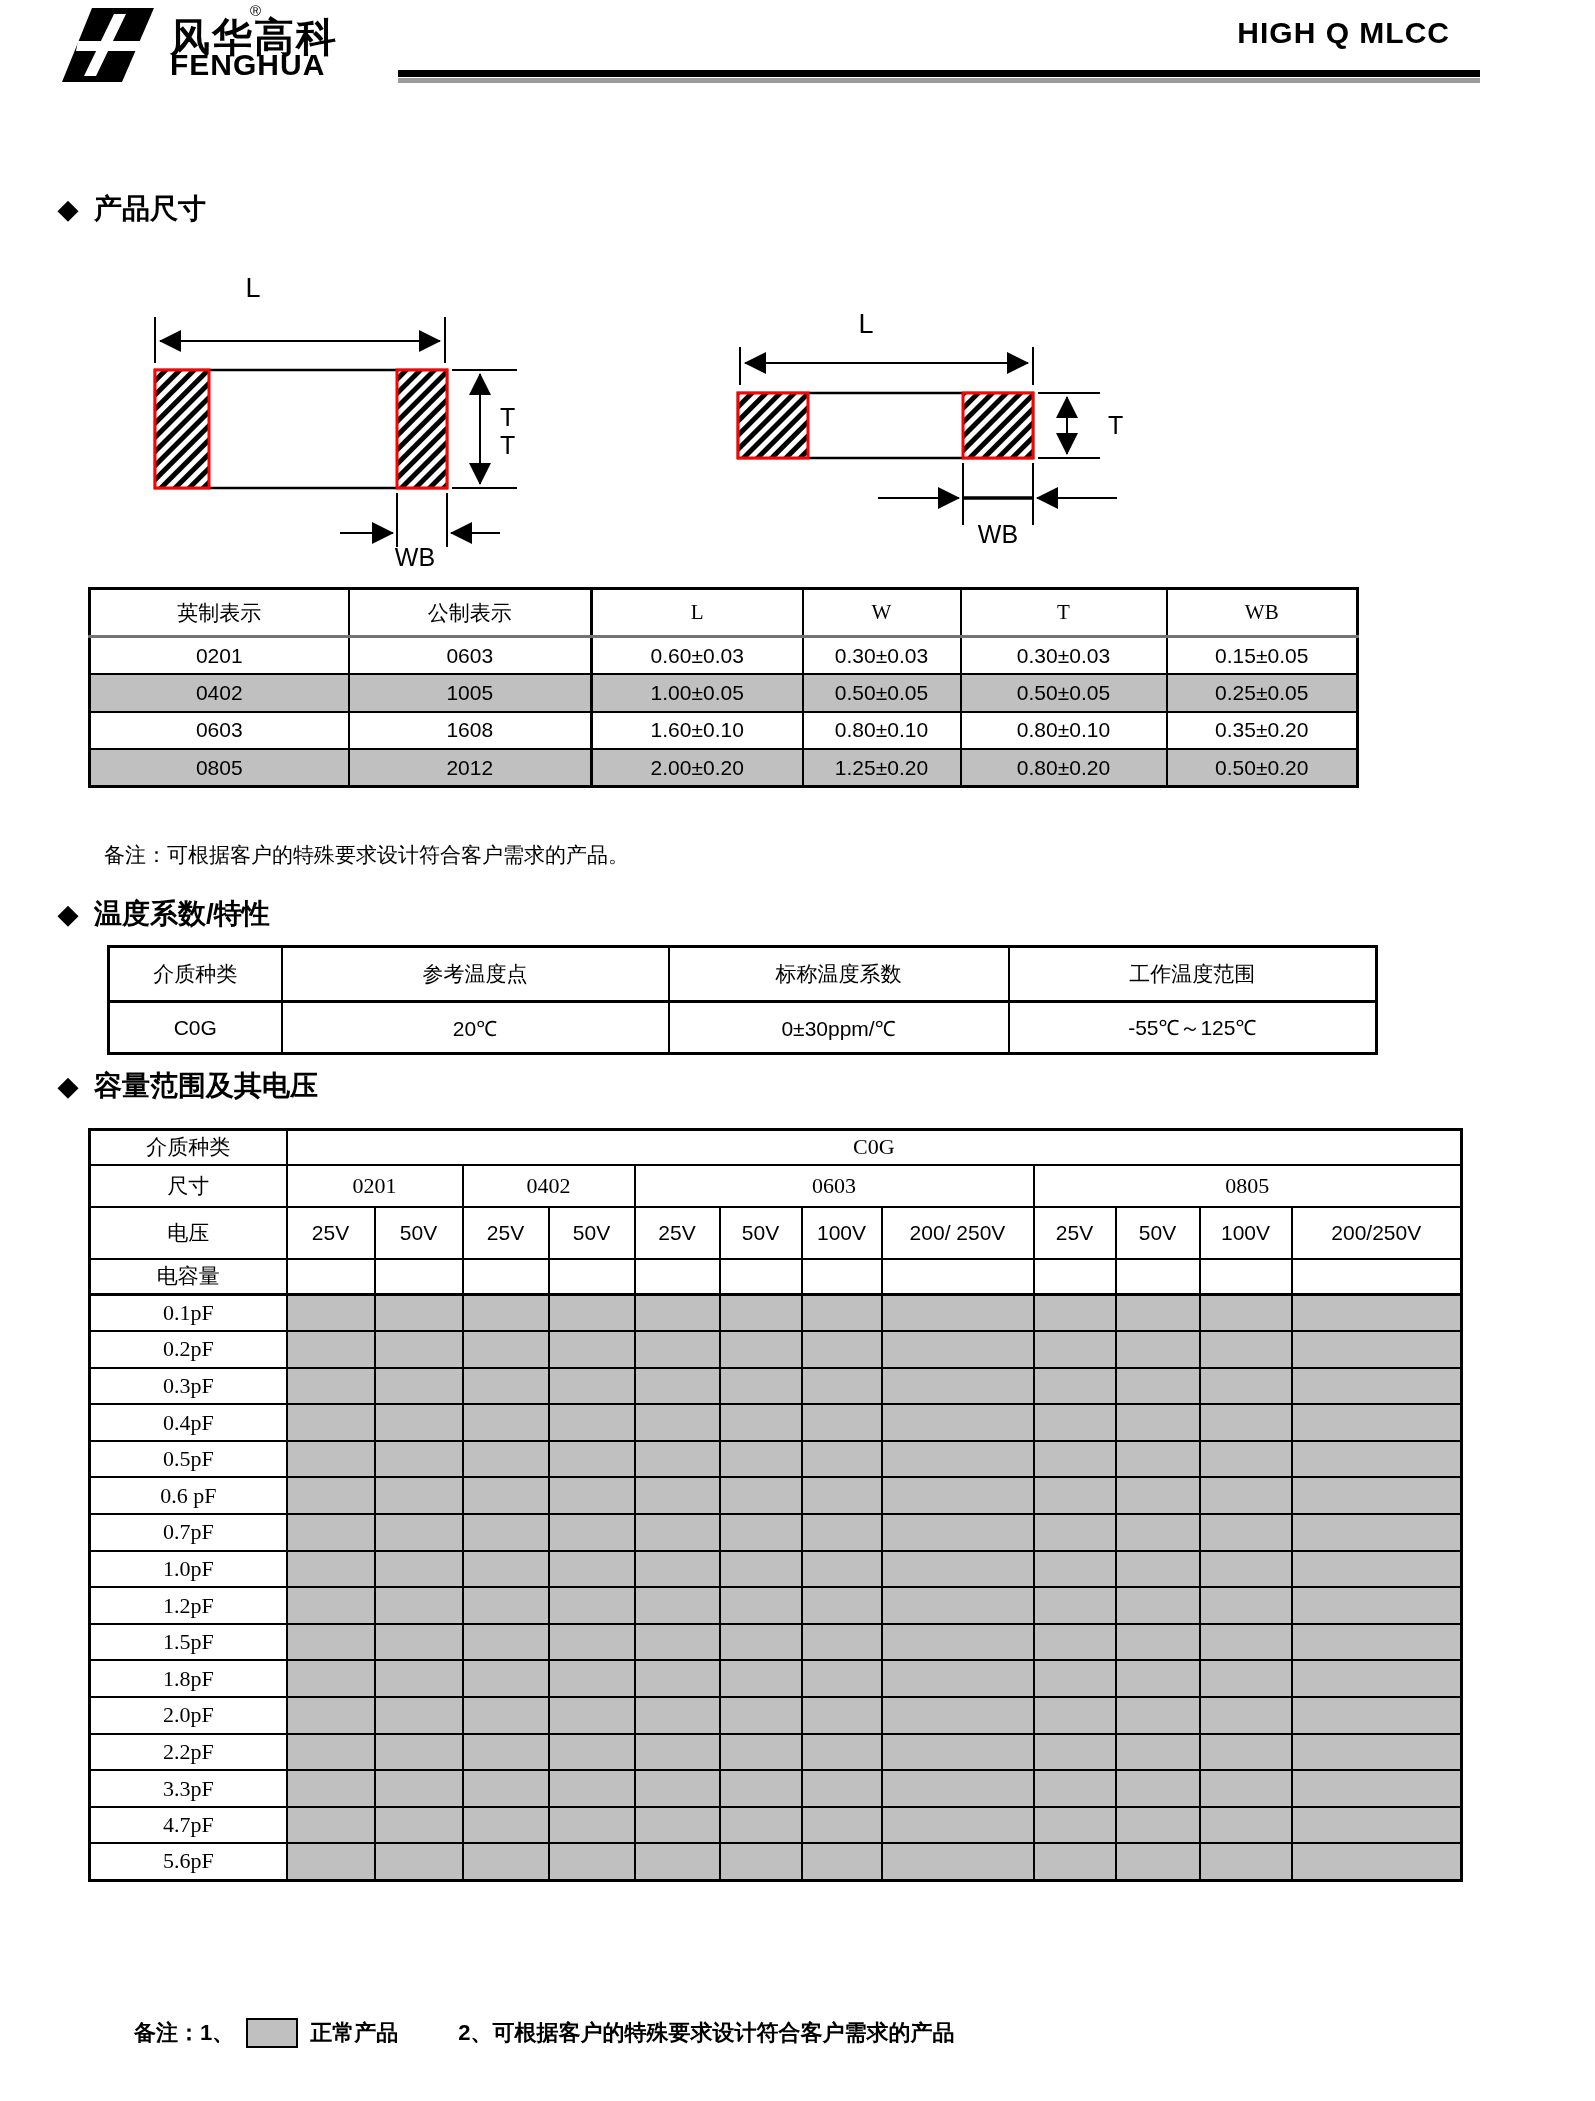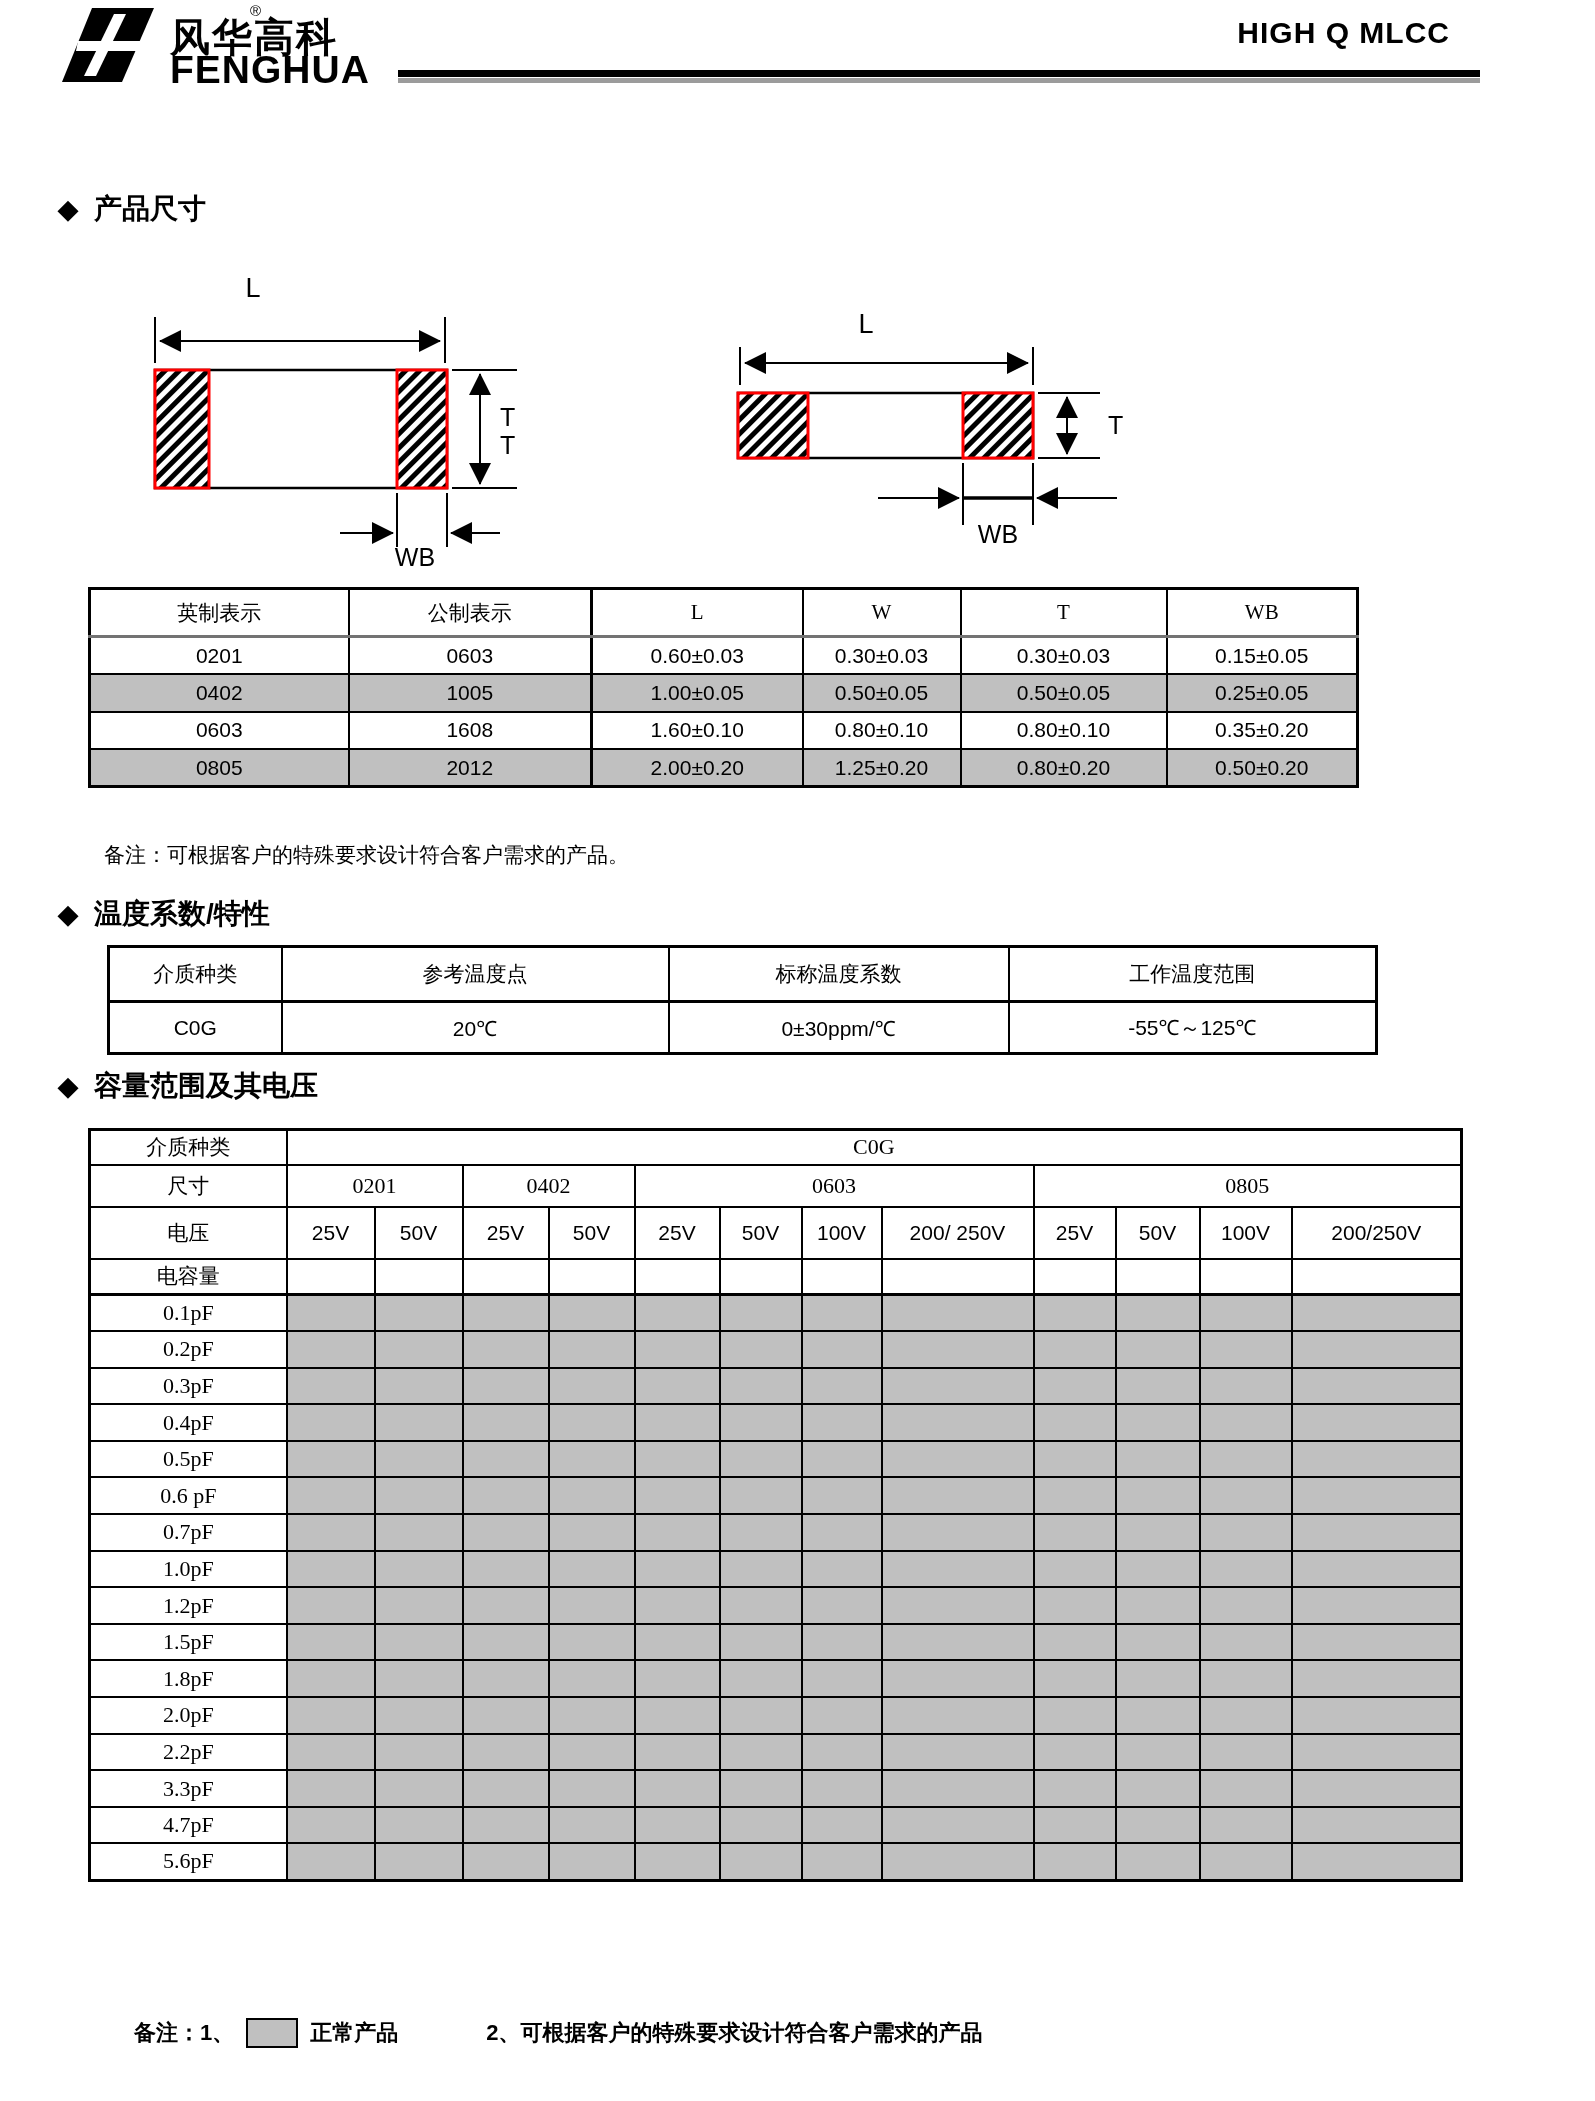--- a/index.html
+++ b/index.html
@@ -2,21 +2,21 @@
 <html style="--shaded: #c0c0c0; --terminal: #ff0000;"><head>
 <meta charset="utf-8">
 <style>
   html,body{margin:0;padding:0;background:#e8e8e8;}
   .page{position:relative;width:1595px;height:2101px;background:#fff;margin:0 auto;
         font-family:"Liberation Sans",sans-serif;color:#000;overflow:hidden;}
   .abs{position:absolute;}
 
   
   .brand-cn{left:170px;top:10px;font-size:40px;font-weight:bold;letter-spacing:2px;}
-  .brand-en{left:170px;top:48px;font-size:39px;font-weight:bold;letter-spacing:1px;}
+  .brand-en{left:170px;top:48px;font-size:30px;font-weight:bold;letter-spacing:1px;}
   .reg{left:250px;top:2px;font-size:15px;}
   .doc-title{top:16px;right:145px;font-size:30px;font-weight:bold;letter-spacing:1px;}
   .rule{left:398px;top:70px;width:1082px;}
   .rule .bar-black{height:7px;background:#000;}
   .rule .bar-gray{height:5px;background:#9b9b9b;margin-top:1px;}
 
   
   .sec-title{left:58px;font-size:28px;font-weight:bold;display:flex;align-items:center;}
   .diamond{font-size:26px;margin-right:16px;line-height:1;}
 
@@ -50,21 +50,21 @@
   .cap-table tr.r-volt{height:52px;}
   .cap-table tr.r-cap{height:36px;}
   .cap-table tr.r-cap th,.cap-table tr.r-cap td{border-bottom:3px solid #000;}
   .cap-table tr.cap-data{height:36.6px;}
   .cap-table th{background:#fff;}
 
   
   .footer{left:134px;top:2018px;font-size:22px;display:flex;align-items:center;white-space:nowrap;font-weight:bold;}
   .legend-swatch{display:inline-block;width:48px;height:26px;background:var(--shaded,#c0c0c0);
                  border:2px solid #000;margin:0 12px;}
-  .note2{margin-left:88px;}
+  .note2{margin-left:60px;}
 
   
   svg text{font-family:"Liberation Sans",sans-serif;fill:#000;}
   .dim-line{stroke:#000;stroke-width:2;fill:none;}
   .body-rect{fill:#fff;stroke:#000;stroke-width:2.5;}
   .terminal{fill:url(#hatch);stroke:var(--terminal,#ff0000);stroke-width:3;}
   .thick{stroke:#000;stroke-width:3.5;}
 </style>
 </head>
 <body>

